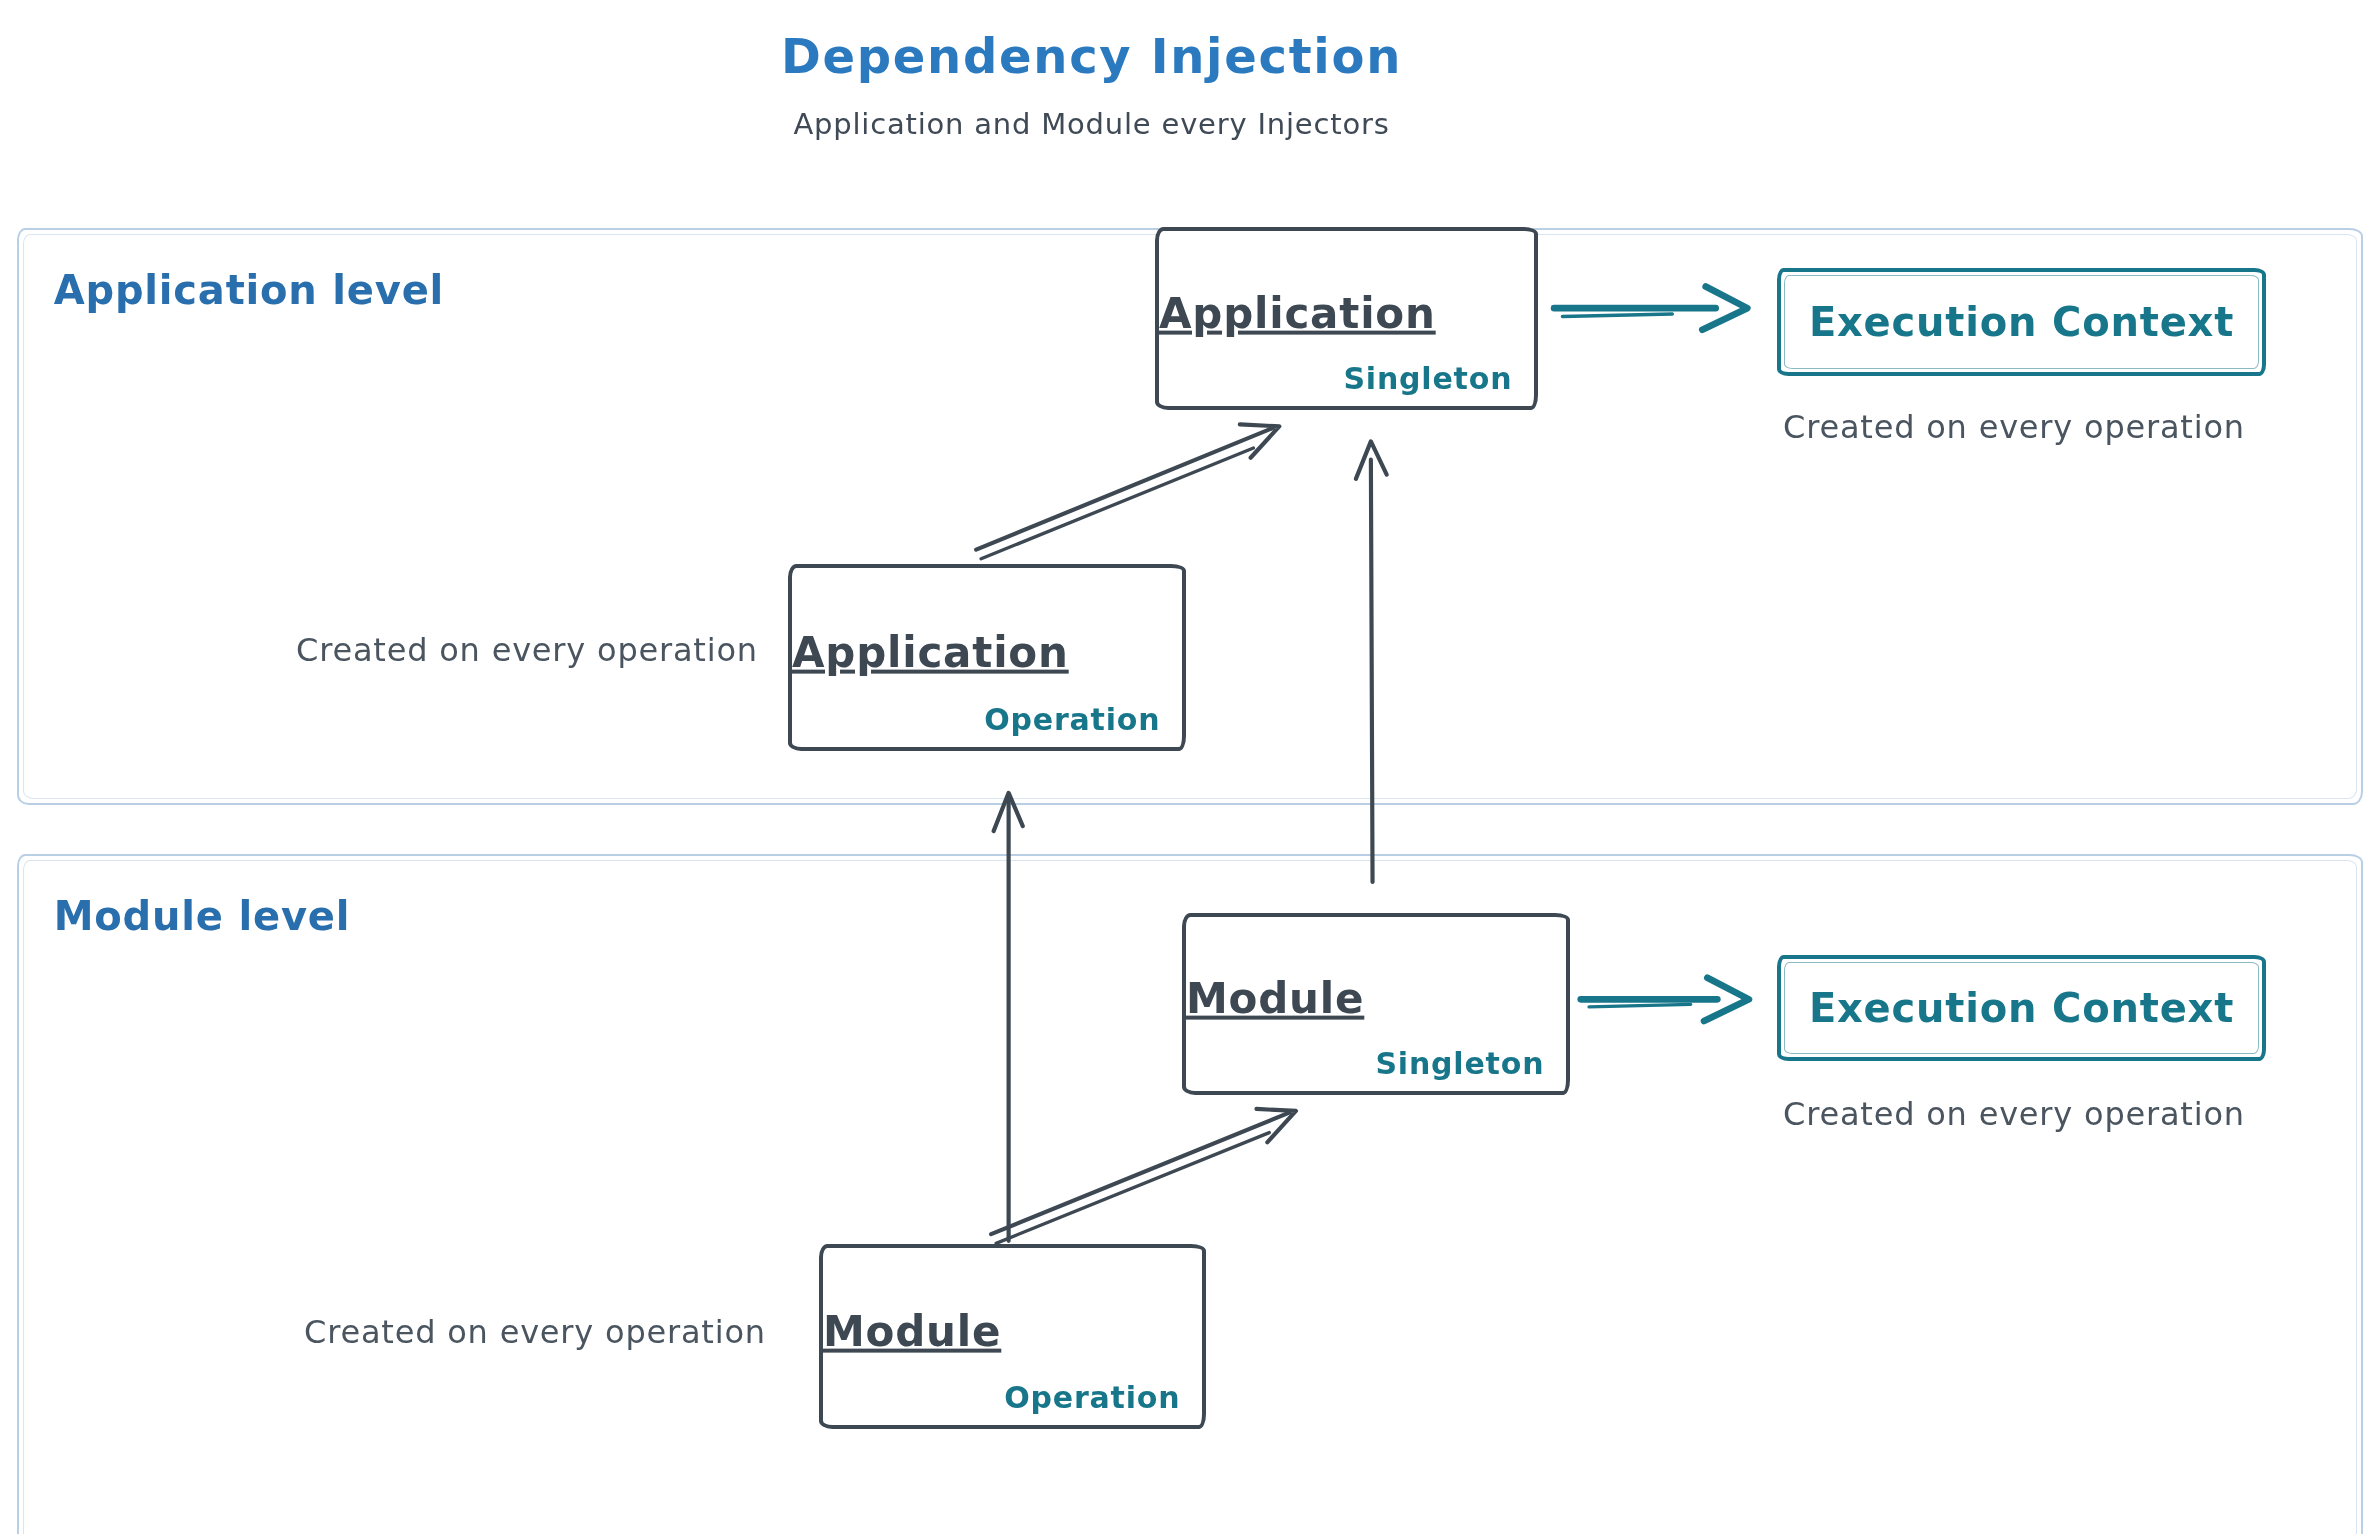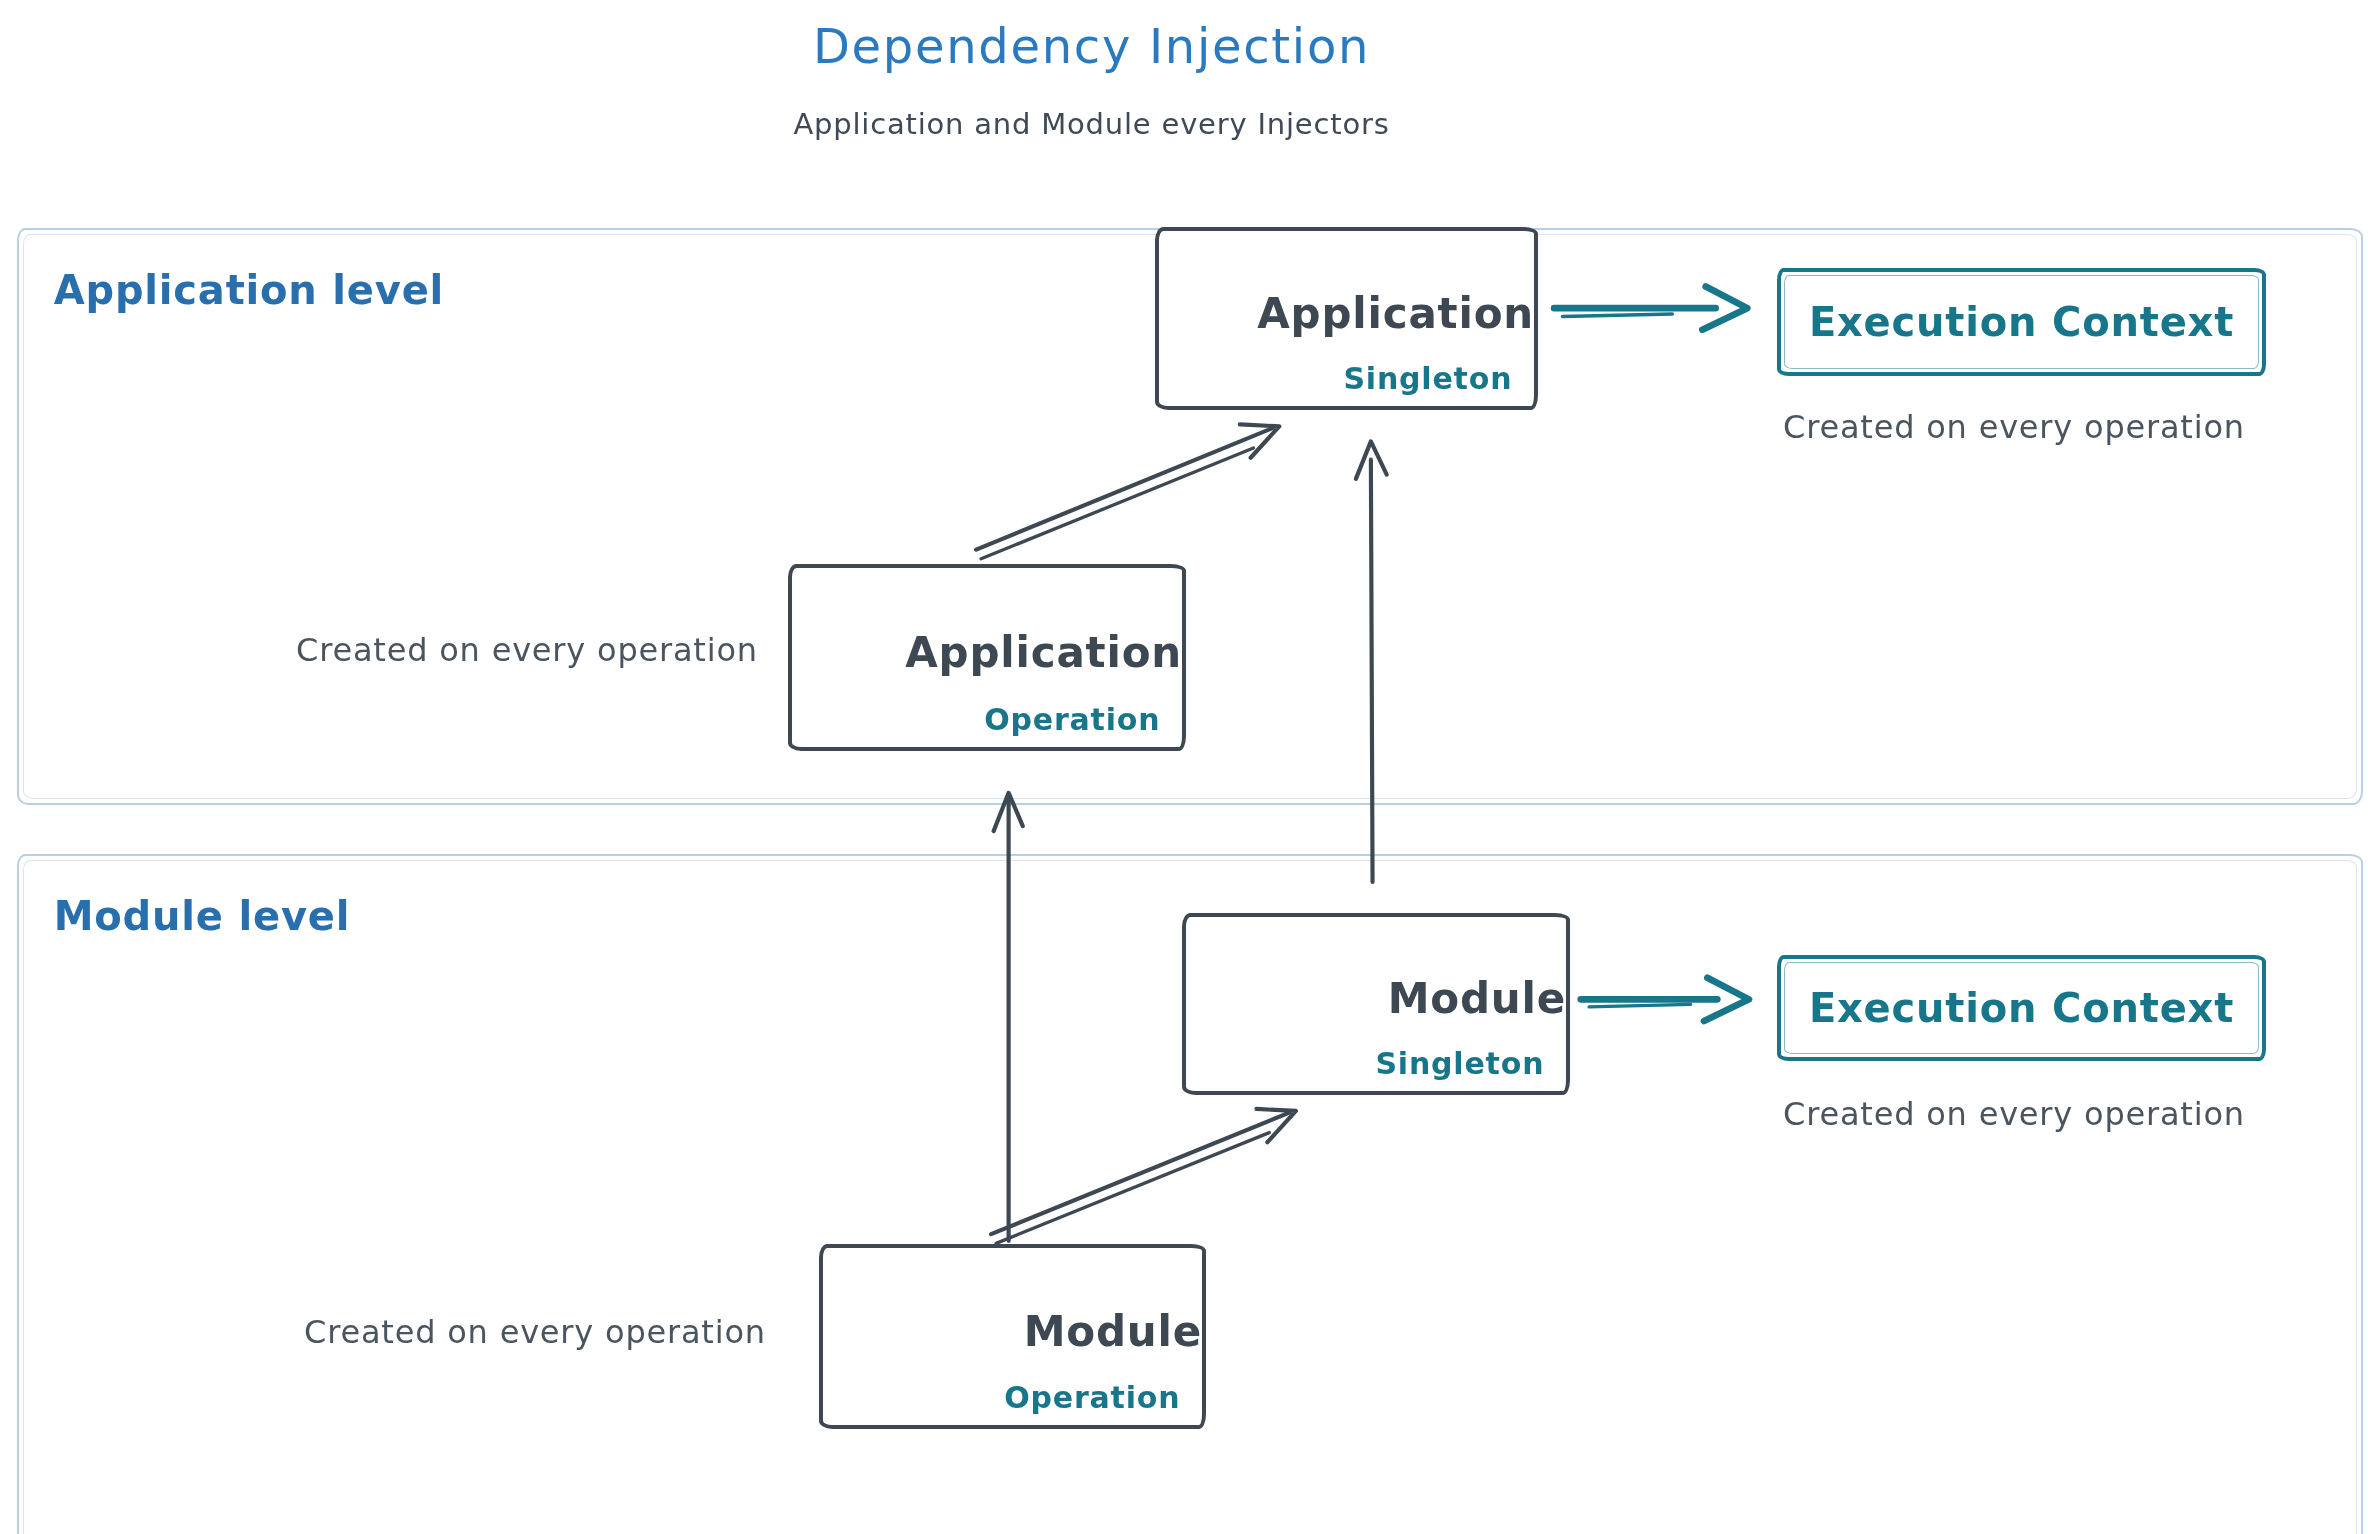--- a/index.html
+++ b/index.html
@@ -1,22 +1,22 @@
 <!DOCTYPE html>
 <html style="font-size:13.3px"><head>
 <meta charset="utf-8">
 <style>
   html,body{margin:0;padding:0;background:#ffffff;}
   .canvas{
     position:relative;width:2377px;height:1534px;background:#ffffff;overflow:hidden;
     font-family:"DejaVu Sans","Liberation Sans",sans-serif;color:#3d4852;
   }
   .title{
-    position:absolute;left:425px;top:18px;width:1333px;text-align:center;
-    font-size:48px;font-weight:normal;letter-spacing:1.7px;color:#2b7ac0;
+    position:absolute;left:425px;top:28px;width:1333px;text-align:center;
+    font-size:48px;font-weight:bold;letter-spacing:1.7px;color:#2b7ac0;
   }
   .subtitle{
     position:absolute;left:425px;top:107px;width:1333px;text-align:center;
     font-size:29px;font-weight:normal;color:#3f4a56;letter-spacing:0.8px;
   }
   .panel{
     position:absolute;left:16.7px;width:2342px;
     border:2.5px solid #b9cfe6;
     border-radius:8.3px 13.3px 10px 11.7px / 11.7px 8.3px 13.3px 10px;
     background:transparent;
@@ -34,21 +34,21 @@
     position:absolute;left:35px;top:37px;
     font-size:40px;font-weight:bold;color:#2a6fad;letter-spacing:0.8px;
   }
   .node{
     position:absolute;background:#ffffff;
     border:4.2px solid #3d4852;
     border-radius:8.3px 15px 6.7px 13.3px / 13.3px 6.7px 15px 8.3px;
   }
   .node-title{
     position:absolute;left:0;right:0;top:50%;transform:translateY(-62%);
-    text-align:right;font-size:42px;font-weight:bold;color:#3d4852;letter-spacing:0.8px;
+    text-align:left;font-size:42px;font-weight:bold;color:#3d4852;letter-spacing:0.8px;text-decoration:underline;
   }
   .node-scope{
     position:absolute;right:21.7px;bottom:10px;
     font-size:30px;font-weight:bold;color:#17768a;letter-spacing:0.8px;
   }
   .exec{
     position:absolute;background:#ffffff;
     border:4.2px solid #17768a;
     border-radius:6.7px 11.7px 6.7px 11.7px / 11.7px 6.7px 11.7px 6.7px;
   }

